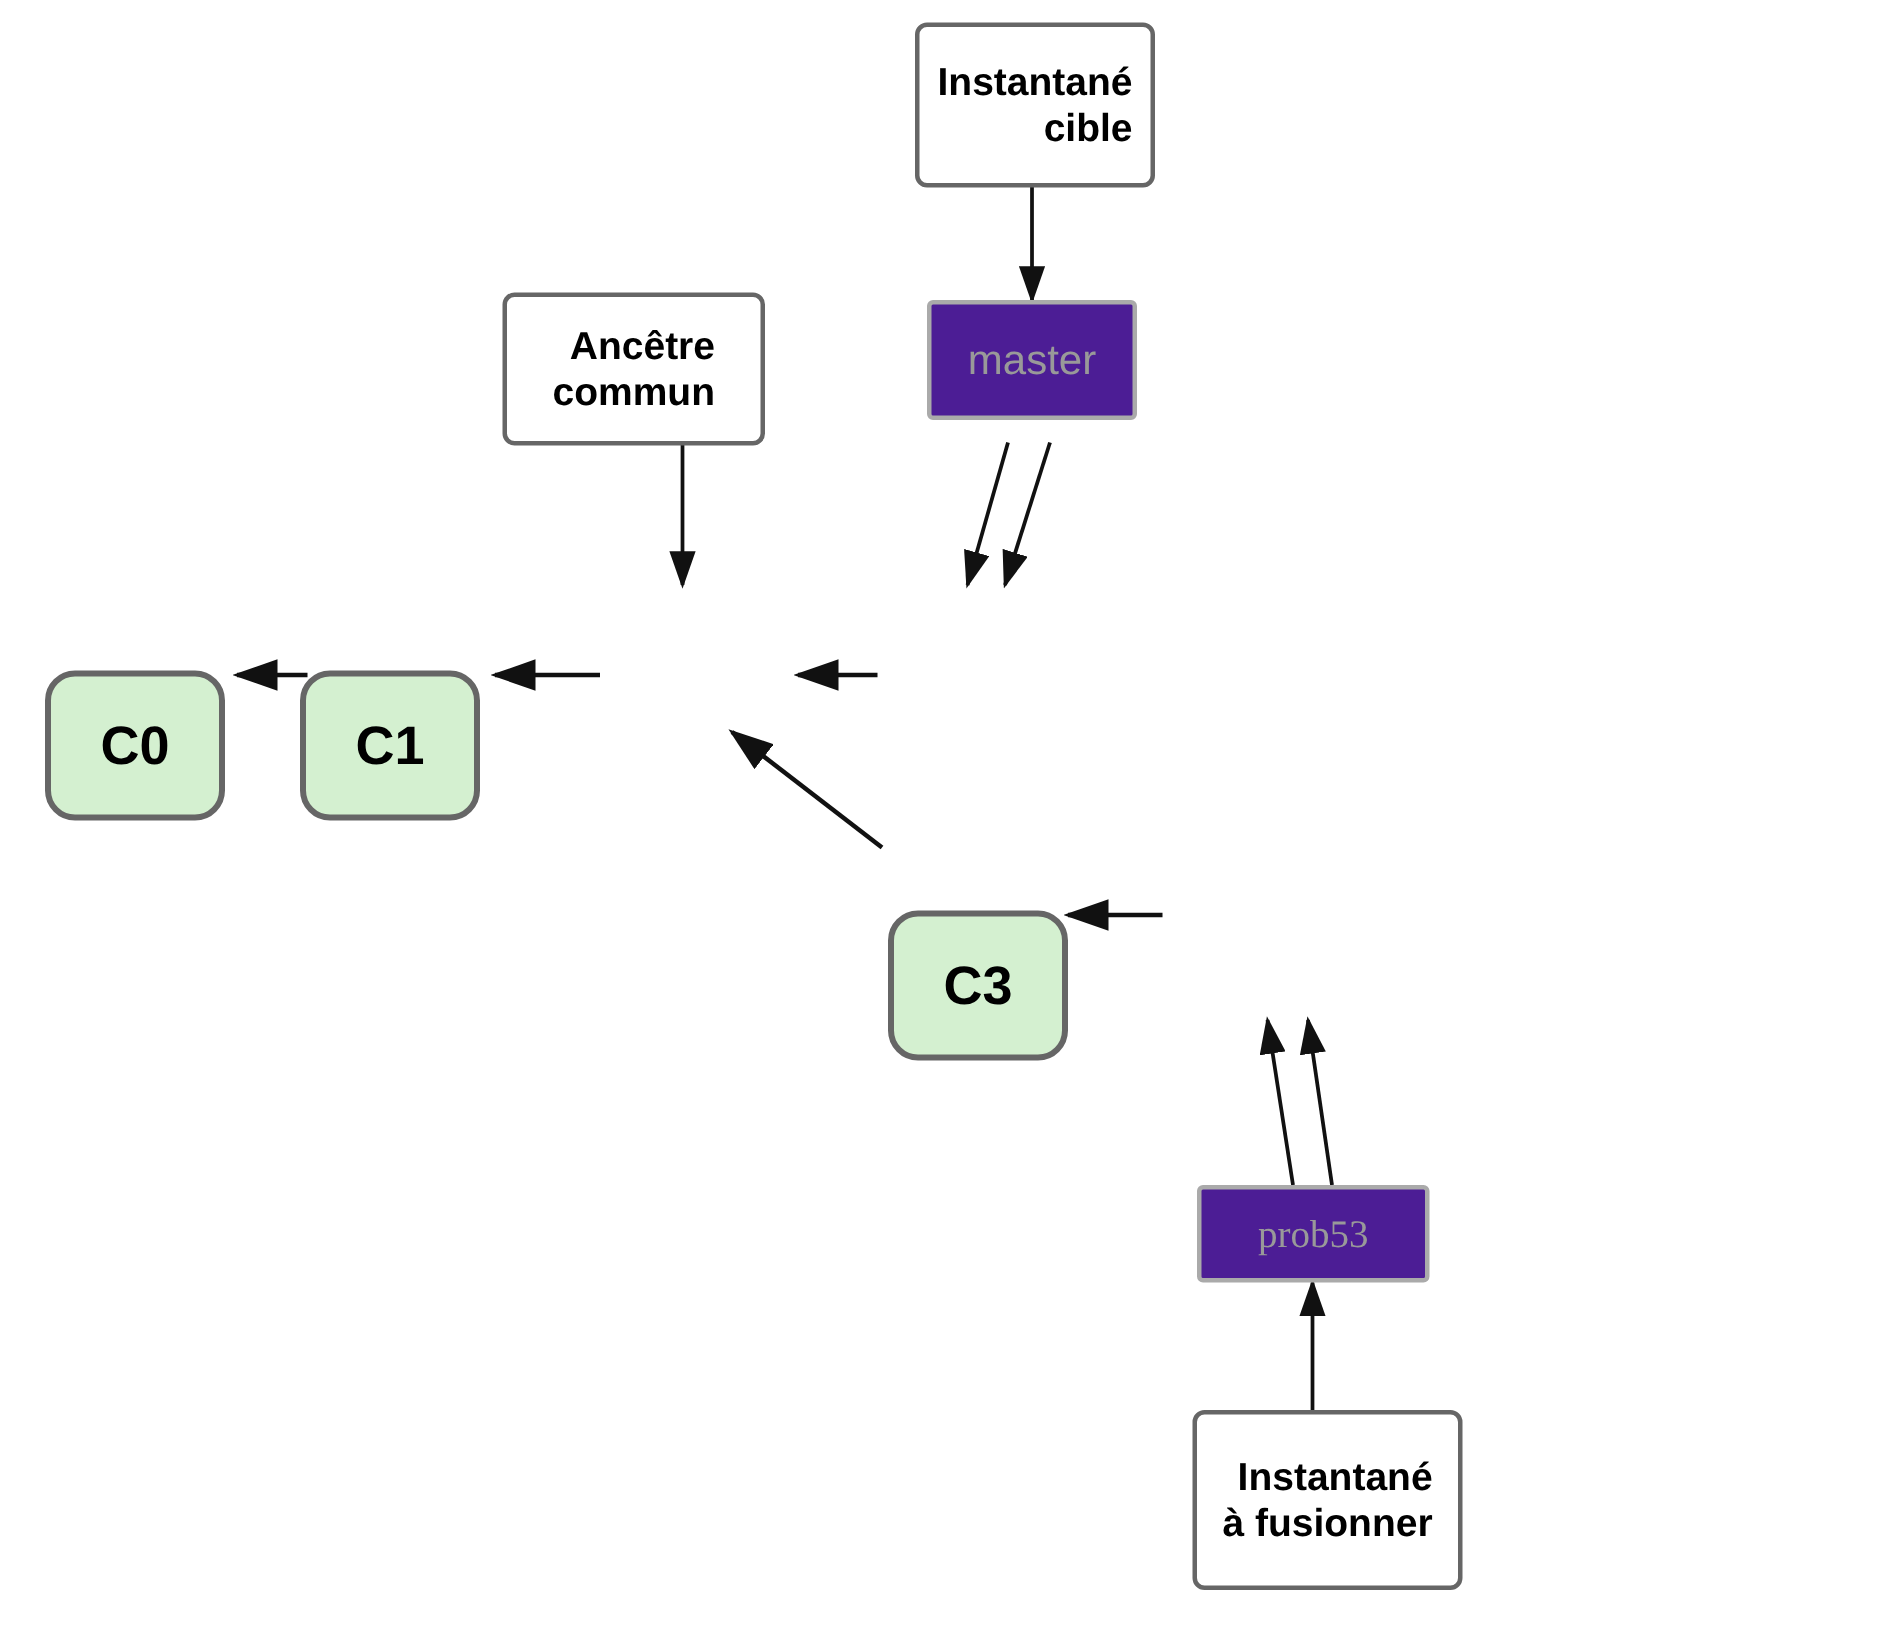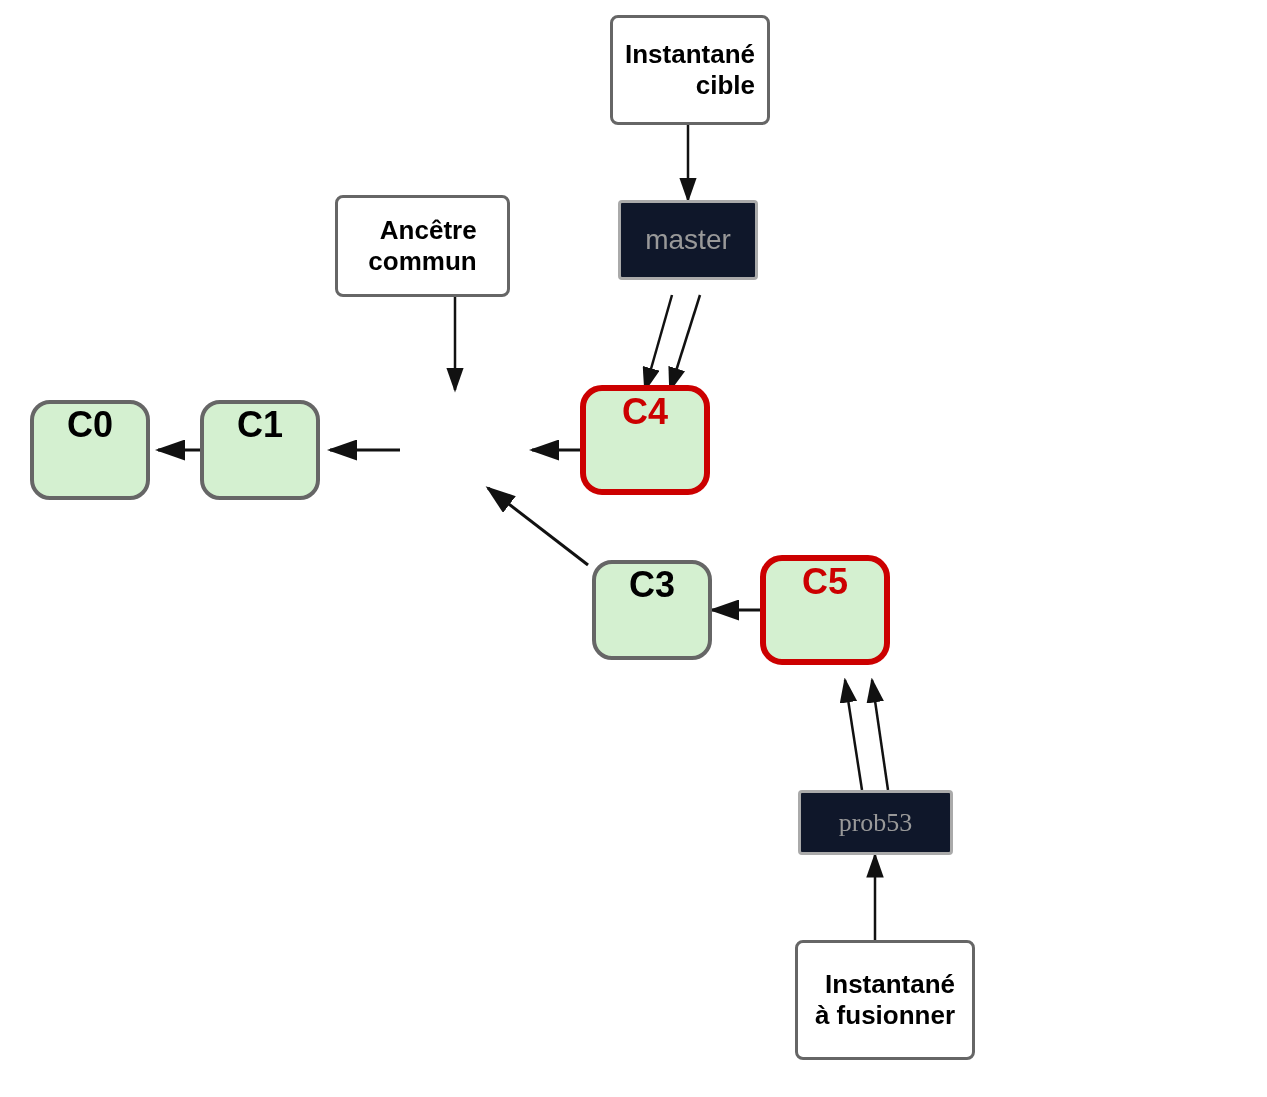--- a/index.html
+++ b/index.html
@@ -19,23 +19,25 @@
     svg {
       position: absolute;
       top: 0; left: 0;
       width: 100%;
       height: 100%;
     }
     
     .node {
       position: absolute;
       display: flex;
+      align-items: center;
       justify-content: center;
       font-size: 36px;
       font-weight: bold;
+      margin-top: 47px;
     }
     .node-commit {
       width: 120px;
       height: 100px;
       border-radius: 20px;
       background: #d4f0d0;
       border: 4px solid #666;
     }
     .node-commit-red {
       width: 130px;
@@ -62,21 +64,21 @@
     .label-box-light {
       position: absolute;
       display: flex;
       align-items: center;
       justify-content: center;
       text-align: center;
       font-size: 28px;
       color: #999;
       border-radius: 4px;
       border: 3px solid #aaa;
-      background: #0f172a;
+      background: #4c1d95;
       padding: 8px 18px;
     }
   </style>
 </head>
 <body>
 
 <div class="diagram-container">
 
   <svg xmlns="http://www.w3.org/2000/svg">
     <defs>
@@ -113,31 +115,25 @@
 
   <div class="node node-commit" style="left: 30px; top: 400px;">
     <span>C0</span>
   </div>
 
   <div class="node node-commit" style="left: 200px; top: 400px;">
     <span>C1</span>
   </div>
 
 
-  <div class="node node-commit-red" style="left: 580px; top: 385px;">
-    <span>C4</span>
-  </div>
 
   <div class="node node-commit" style="left: 592px; top: 560px;">
     <span>C3</span>
   </div>
 
-  <div class="node node-commit-red" style="left: 760px; top: 555px;">
-    <span>C5</span>
-  </div>
 
   <div class="label-box" style="left: 610px; top: 15px; width: 160px; height: 110px; font-size: 26px; font-weight: bold;">
     <span>Instantané<br>cible</span>
   </div>
 
   <div class="label-box" style="left: 335px; top: 195px; width: 175px; height: 102px; font-size: 26px; font-weight: bold;">
     <span>Ancêtre<br>commun</span>
   </div>
 
   <div class="label-box-light" style="left: 618px; top: 200px; width: 140px; height: 80px; font-size: 28px;">

